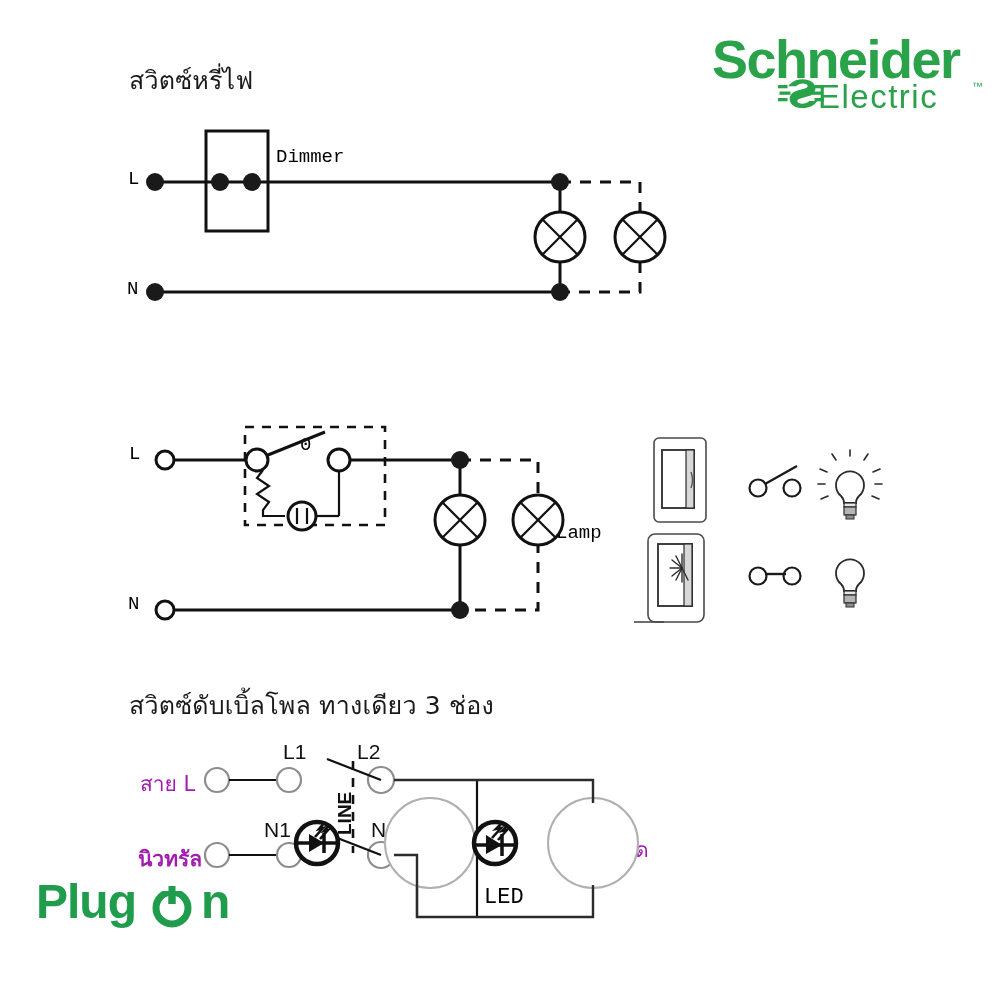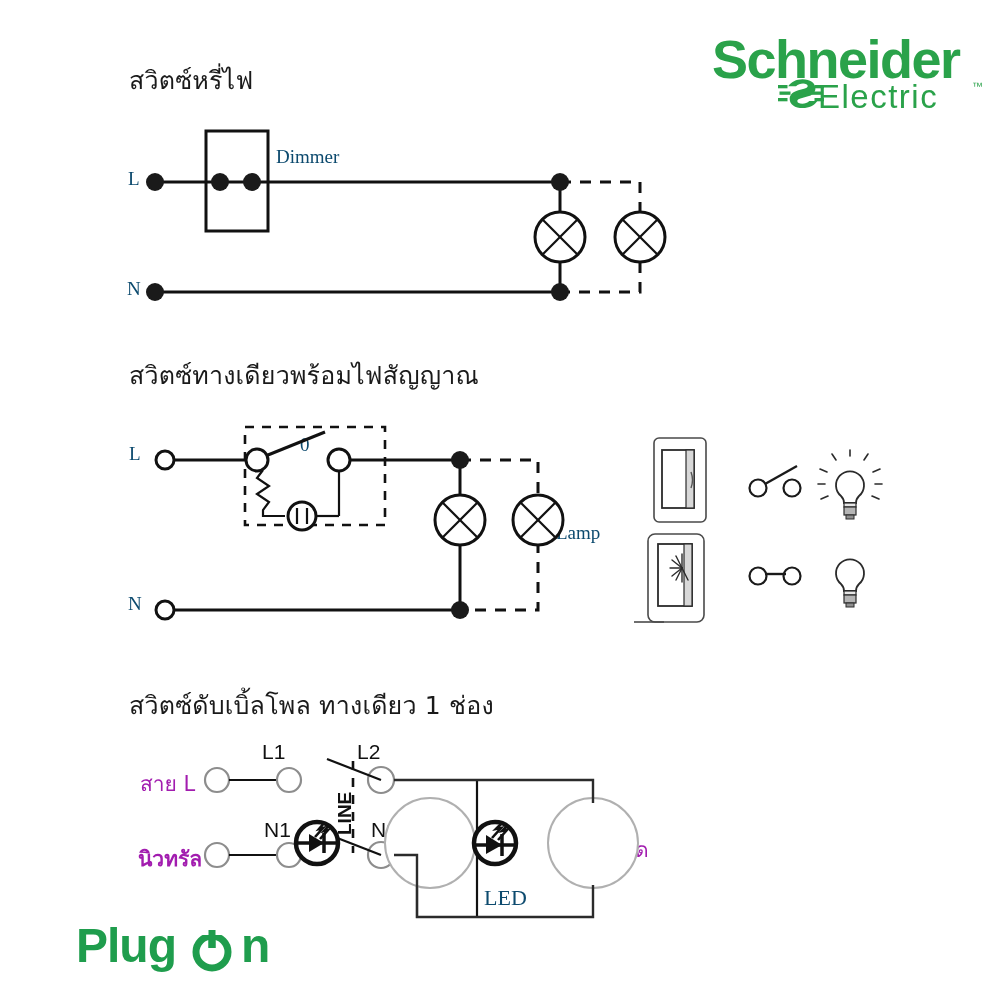--- a/index.html
+++ b/index.html
@@ -22,23 +22,23 @@
     font-size: 25px;
     color: #1a1a1a;
     white-space: nowrap;
     font-family: "DejaVu Sans", "Liberation Sans", sans-serif;
     letter-spacing: 0.2px;
   }
 
   
   .lbl {
     font-size: 19px;
-    color: #0c4a6e;
-    white-space: nowrap;
-    font-family: Liberation Serif, serif;
+    color: #000000;
+    white-space: nowrap;
+    font-family: Liberation Mono, monospace;
   }
   .lbl-thai {
     font-family: "DejaVu Sans", "Liberation Sans", sans-serif;
     font-size: 21px;
     color: #a21caf;
     white-space: nowrap;
   }
   .lbl-term {
     font-size: 21px;
     color: #111111;
@@ -77,21 +77,21 @@
     font-weight: normal;
   }
   #sch-tm {
     position: absolute; left: 272px; top: 44px;
     font-size: 11px; color: #2aa24a;
     font-family: "Liberation Sans", sans-serif;
   }
   #sch-mark { position: absolute; left: 78px; top: 40px; }
 
   
-  #plugon-logo { left: 36px; top: 918px; width: 230px; height: 62px; margin-left: 40px; }
+  #plugon-logo { left: 36px; top: 874px; width: 230px; height: 62px; }
   #plugon-text-a, #plugon-text-b {
     position: absolute; top: 2px;
     font-family: "Liberation Sans", sans-serif;
     font-weight: bold;
     font-size: 48px; line-height: 52px;
     color: #1f9d4d;
     letter-spacing: -1px;
   }
   #plugon-text-a { left: 0px; }
   #plugon-text-b { left: 165px; }
@@ -162,21 +162,20 @@
 
       <circle class="node" cx="15" cy="62" r="9"></circle>
       <circle class="node" cx="80" cy="62" r="9"></circle>
       <circle class="node" cx="112" cy="62" r="9"></circle>
       <circle class="node" cx="420" cy="62" r="9"></circle>
       <circle class="node" cx="15" cy="172" r="9"></circle>
       <circle class="node" cx="420" cy="172" r="9"></circle>
     </svg>
   </div>
 
-  <div class="abs heading" style="left:129px; top:355px;">สวิตซ์ทางเดียวพร้อมไฟสัญญาณ</div>
 
   <div class="abs lbl" style="left:129px; top:443px;">L</div>
   <div class="abs lbl" style="left:128px; top:593px;">N</div>
   <div class="abs lbl" style="left:300px; top:434px;">0</div>
   <div class="abs lbl" style="left:556px; top:522px;">Lamp</div>
 
   <div class="abs" style="left:150px; top:440px;">
     <svg width="420" height="185" viewBox="0 0 420 185">
 
       <line class="wire" x1="15" y1="20" x2="100" y2="20"></line>
@@ -277,26 +276,26 @@
 
       <g>
         <path d="M207 134 a14 14 0 1 1 18 0 q-3 3 -3 7 h-12 q0 -4 -3 -7 z" fill="#ffffff" stroke="#2b2b2b" stroke-width="1.8"></path>
         <rect x="210" y="141" width="12" height="4" fill="#e6e6e6" stroke="#2b2b2b" stroke-width="1.2"></rect>
         <rect x="210" y="145" width="12" height="8" fill="#b5b5b5" stroke="#2b2b2b" stroke-width="1.2"></rect>
         <rect x="212" y="153" width="8" height="4" fill="#8f8f8f" stroke="#2b2b2b" stroke-width="1"></rect>
       </g>
     </svg>
   </div>
 
-  <div class="abs heading" style="left:129px; top:685px;">สวิตซ์ดับเบิ้ลโพล ทางเดียว 1 ช่อง</div>
+  <div class="abs heading" style="left:129px; top:685px;">สวิตซ์ดับเบิ้ลโพล ทางเดียว 3 ช่อง</div>
 
   <div class="abs lbl-thai" style="left:140px; top:767px;">สาย L</div>
   <div class="abs lbl-thai" style="left:138px; top:842px;font-weight:bold;">นิวทรัล</div>
 
-  <div class="abs lbl-term" style="left:262px; top:740px;">L1</div>
+  <div class="abs lbl-term" style="left:283px; top:740px;">L1</div>
   <div class="abs lbl-term" style="left:357px; top:740px;">L2</div>
   <div class="abs lbl-term" style="left:264px; top:818px;">N1</div>
   <div class="abs lbl-term" style="left:371px; top:818px;">N2</div>
 
   <div class="abs lbl-vert" style="left:334px; top:835px;">LINE</div>
   <div class="abs lbl-vert" style="left:418px; top:852px;">LOAD</div>
 
   <div class="abs lbl" style="left:484px; top:885px; font-size:22px;">LED</div>
   <div class="abs lbl-thai" style="left:597px; top:833px;">โหลด</div>
 

